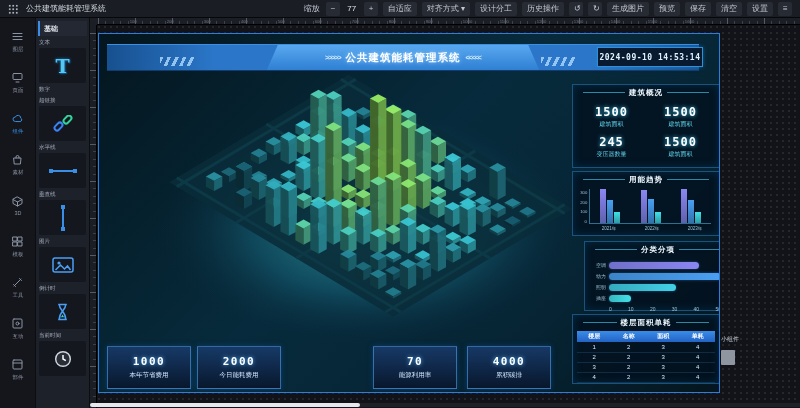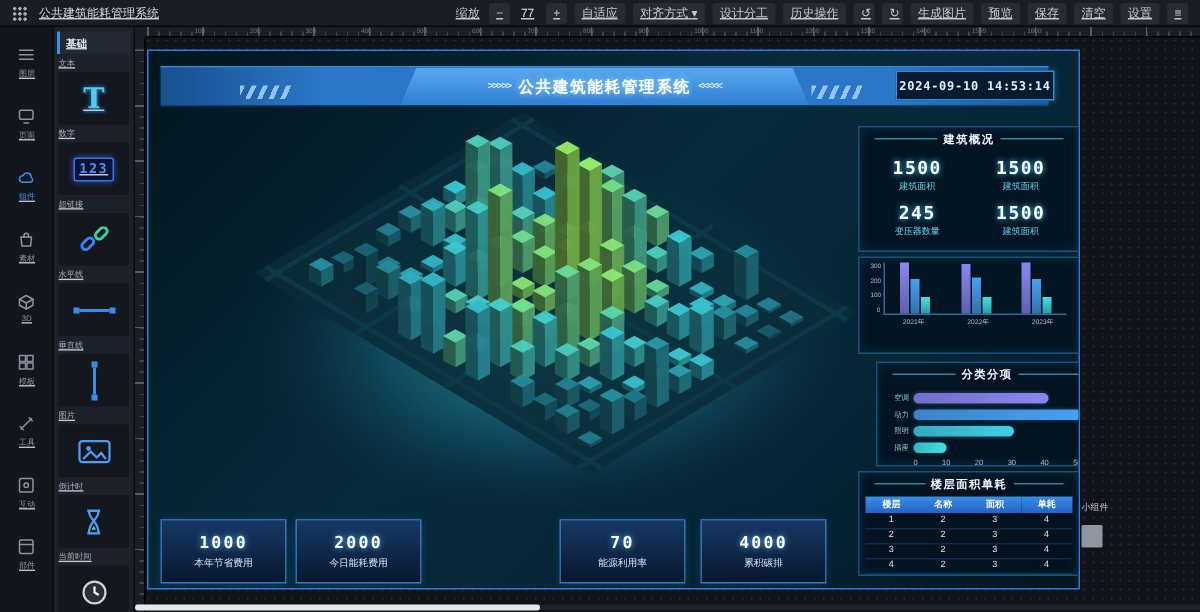--- a/index.html
+++ b/index.html
@@ -1,18 +1,18 @@
 <!DOCTYPE html>
 <html><head>
 <meta charset="utf-8">
 <style>
   * { margin:0; padding:0; box-sizing:border-box; }
   html,body { background:#0b0d10; }
   .screen { position:relative; width:800px; height:408px; background:#fde047; overflow:hidden;
-            font-family:"Liberation Sans", sans-serif; color:#c2c8d2;text-decoration:underline; }
+            font-family:"Liberation Sans", sans-serif; color:#c2c8d2; }
 
   
   .topbar { height:18px; background:#1a1d24; border-bottom:1px solid #07080b;
             display:flex; align-items:center; justify-content:space-between; padding:0 8px; font-size:8px; }
   .tb-left { display:flex; align-items:center; gap:8px; }
   .grid-icon { width:10px; height:10px;
       background-image:radial-gradient(#aab2bd 1px, transparent 1.1px); background-size:3.5px 3.5px; }
   .app-title { color:#d6dbe3; font-size:8px; }
   .tb-right { display:flex; align-items:center; gap:5px; }
   .tb-btn { background:#272b33; border:none; color:#c2c8d2; font-size:8px; line-height:10px;
@@ -259,23 +259,20 @@
       </div>
 
       <div class="comp-item">
         <span class="c-lab">文本</span>
         <div class="icon-box">
             <span class="glyph-T">T</span>
           </div>
       </div>
       <div class="comp-item">
         <span class="c-lab">数字</span>
-        <div class="icon-box">
-            <span class="glyph-123">123</span>
-          </div>
       </div>
       <div class="comp-item">
         <span class="c-lab">超链接</span>
         <div class="icon-box">
           <svg width="22" height="17" viewBox="0 0 22 17" fill="none" stroke-width="2">
             <rect x="2" y="9" width="9" height="5" rx="2.5" transform="rotate(-45 6.5 11.5)" stroke="#3b82f6"></rect>
             <rect x="11" y="2" width="9" height="5" rx="2.5" transform="rotate(-45 15.5 4.5)" stroke="#34d399"></rect>
           </svg>
         </div>
       </div>
@@ -979,20 +976,25 @@
               <div class="ov-label">变压器数量</div>
             </div>
             <div class="ov-cell">
               <div class="ov-value">1500</div>
               <div class="ov-label">建筑面积</div>
             </div>
           </div>
         </section>
 
         <section class="panel p-trend">
+          <div class="panel-title">
+              <span class="deco"></span>
+              <span class="tt">用能趋势</span>
+              <span class="deco"></span>
+            </div>
           <div class="t-chart">
             <div class="t-yaxis">
                 <div class="t-ytick">300</div>
                 <div class="t-ytick">200</div>
                 <div class="t-ytick">100</div>
                 <div class="t-ytick">0</div>
               </div>
             <div class="t-plot">
                 <div class="t-bars">
                   <div class="t-bar" style="height: 100%; background: linear-gradient(rgb(140, 134, 242), rgba(140, 134, 242, 0.667));"></div>

